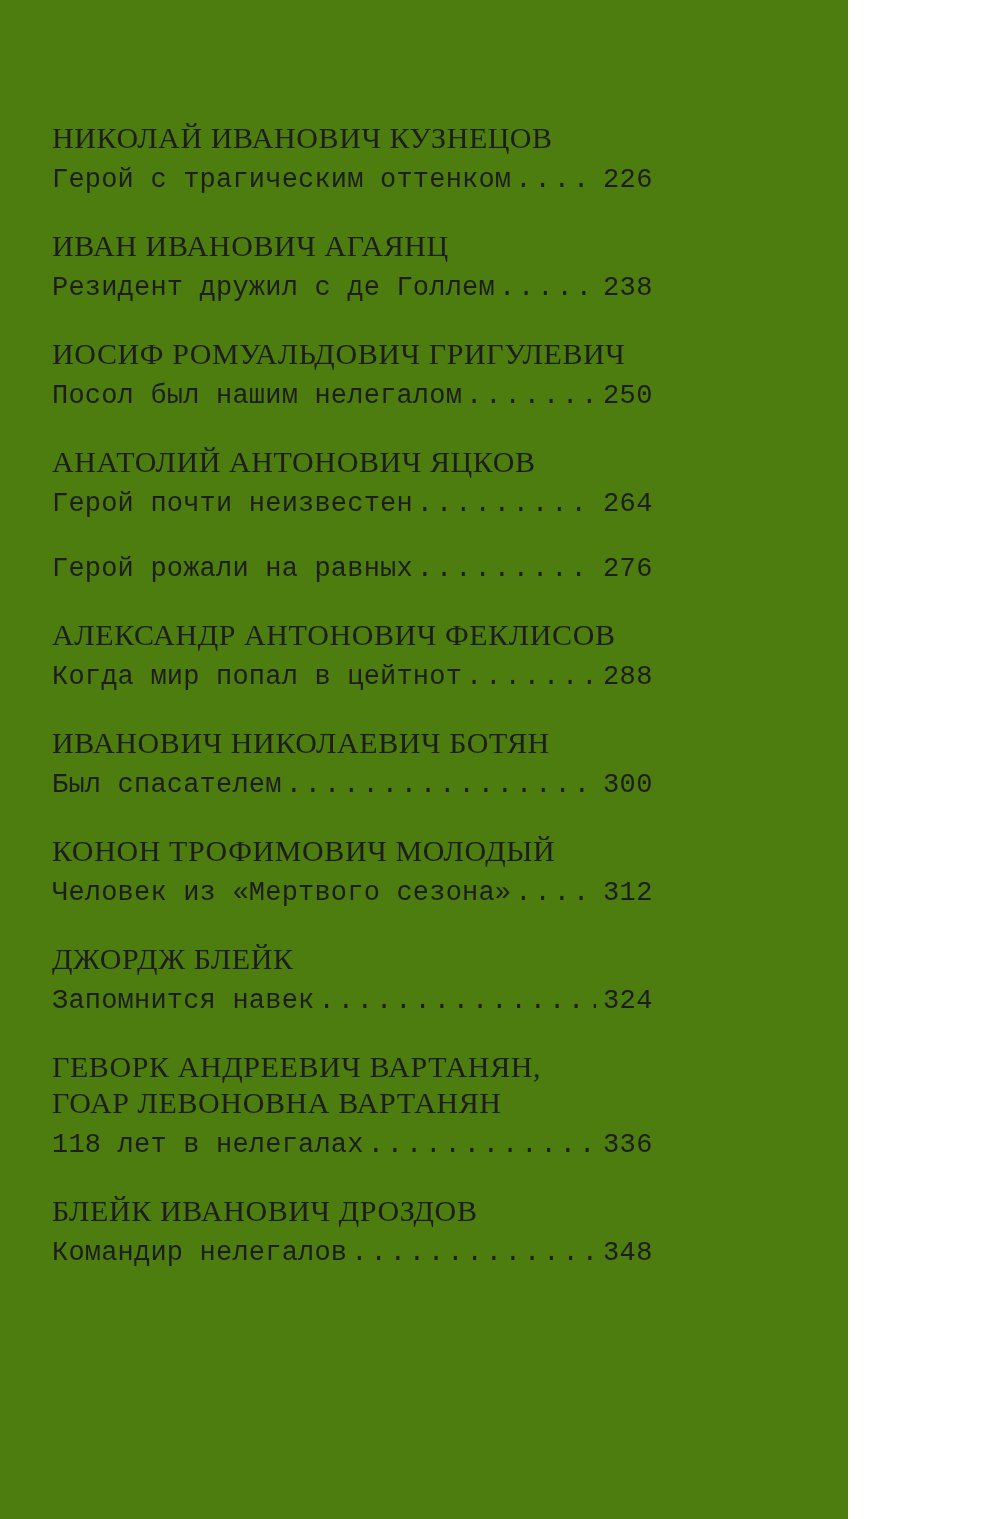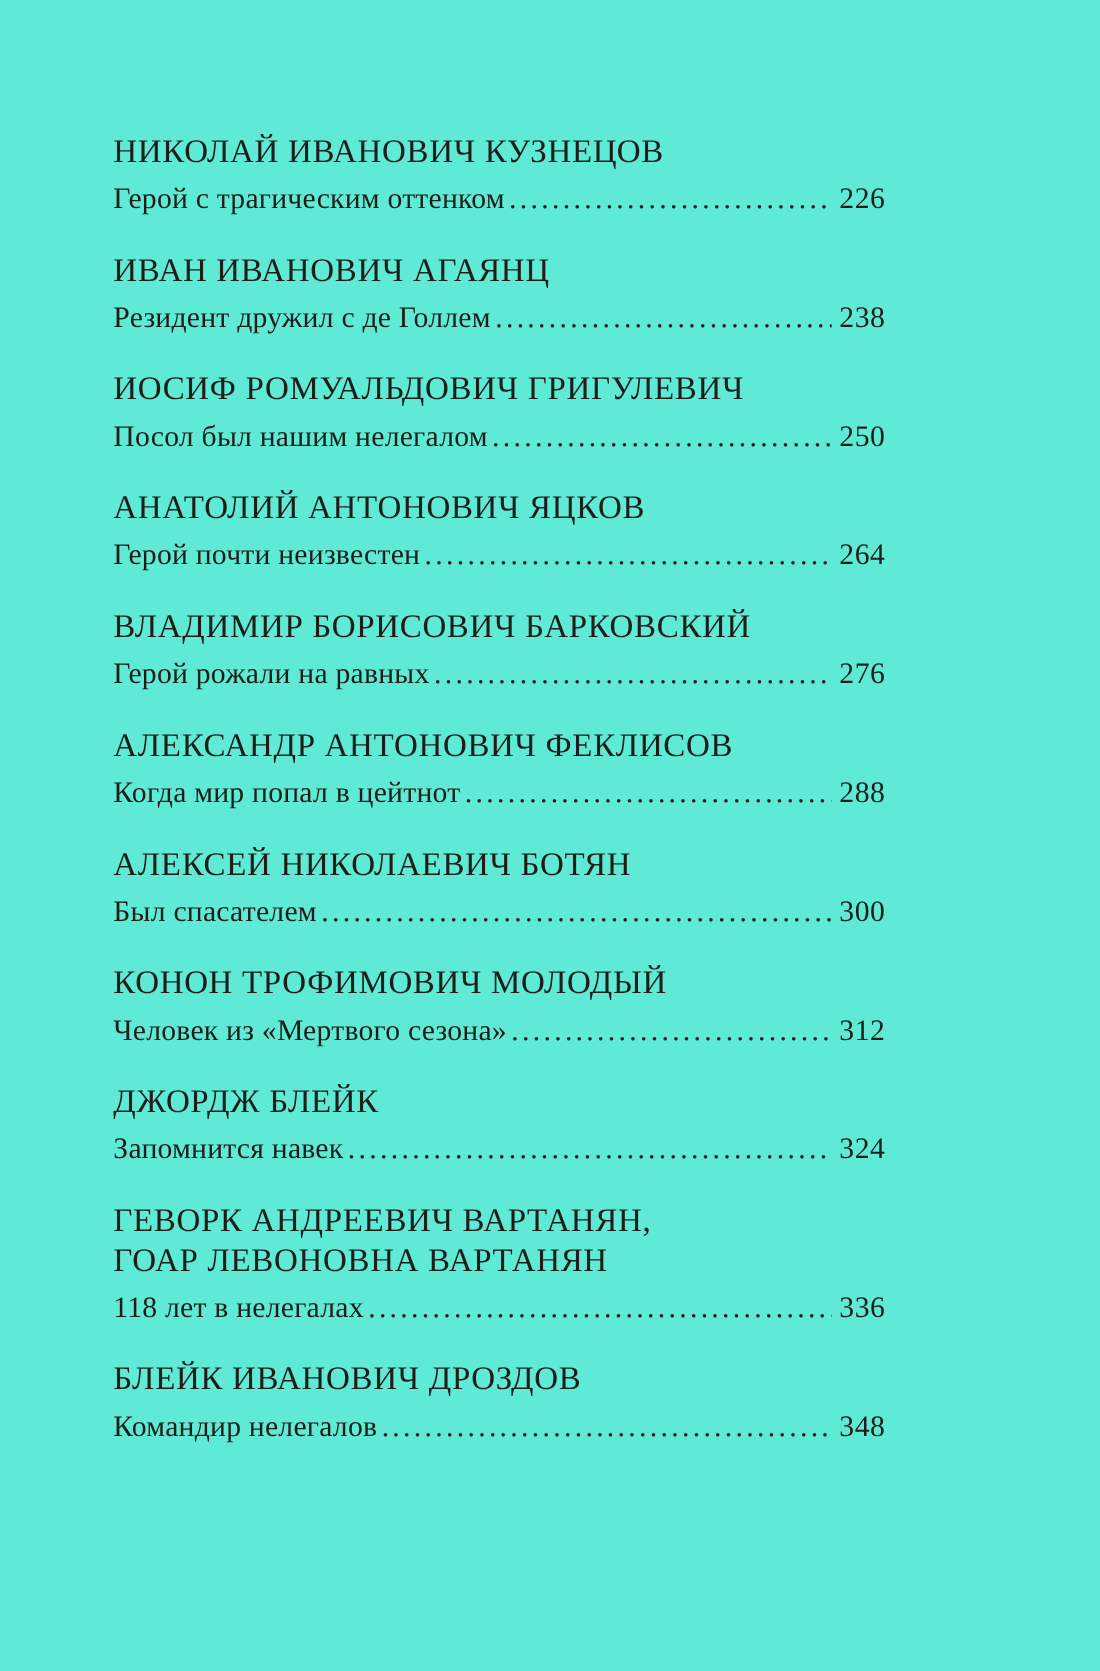--- a/index.html
+++ b/index.html
@@ -11,25 +11,25 @@
     width: 1000px;
     height: 1519px;
     position: relative;
     font-family: "Liberation Serif", serif;
     color: #1d1d1b;
     overflow: hidden;
   }
   .page {
     position: absolute;
     top: 0; left: 0;
-    width: 1000px;
+    width: 848px;
     height: 1519px;
-    background: #5eead4;
+    background: #4d7c0f;
     box-sizing: border-box;
-    padding: 120px 195px 0 103px;
+    padding: 120px 195px 0 52px;
   }
   .toc-entry {
     margin-bottom: 31px;
   }
   .entry-name {
     font-size: 30px;
     line-height: 36px;
     letter-spacing: 0.6px;
     font-weight: 400;
     color: #1d1d1b;
@@ -37,20 +37,21 @@
   .entry-name .name-line {
     display: block;
   }
   .entry-subtitle {
     margin-top: 7px;
     display: flex;
     align-items: baseline;
     font-size: 27px;
     line-height: 34px;
     color: #1d1d1b;
+    font-family: Liberation Mono, monospace;
   }
   .subtitle-text {
     white-space: nowrap;
     letter-spacing: 0.2px;
   }
   .dot-leader {
     flex: 1 1 auto;
     overflow: hidden;
     white-space: nowrap;
     letter-spacing: 3px;
@@ -108,44 +109,41 @@
           <span class="name-line">АНАТОЛИЙ АНТОНОВИЧ ЯЦКОВ</span>
         </div>
     <div class="entry-subtitle">
       <span class="subtitle-text">Герой почти неизвестен</span>
       <span class="dot-leader">........................................................................................................................</span>
       <span class="page-number">264</span>
     </div>
   </div>
 
   <div class="toc-entry">
-    <div class="entry-name">
-          <span class="name-line">ВЛАДИМИР БОРИСОВИЧ БАРКОВСКИЙ</span>
-        </div>
     <div class="entry-subtitle">
       <span class="subtitle-text">Герой рожали на равных</span>
       <span class="dot-leader">........................................................................................................................</span>
       <span class="page-number">276</span>
     </div>
   </div>
 
   <div class="toc-entry">
     <div class="entry-name">
           <span class="name-line">АЛЕКСАНДР АНТОНОВИЧ ФЕКЛИСОВ</span>
         </div>
     <div class="entry-subtitle">
       <span class="subtitle-text">Когда мир попал в цейтнот</span>
       <span class="dot-leader">........................................................................................................................</span>
       <span class="page-number">288</span>
     </div>
   </div>
 
   <div class="toc-entry">
     <div class="entry-name">
-          <span class="name-line">АЛЕКСЕЙ НИКОЛАЕВИЧ БОТЯН</span>
+          <span class="name-line">ИВАНОВИЧ НИКОЛАЕВИЧ БОТЯН</span>
         </div>
     <div class="entry-subtitle">
       <span class="subtitle-text">Был спасателем</span>
       <span class="dot-leader">........................................................................................................................</span>
       <span class="page-number">300</span>
     </div>
   </div>
 
   <div class="toc-entry">
     <div class="entry-name">

